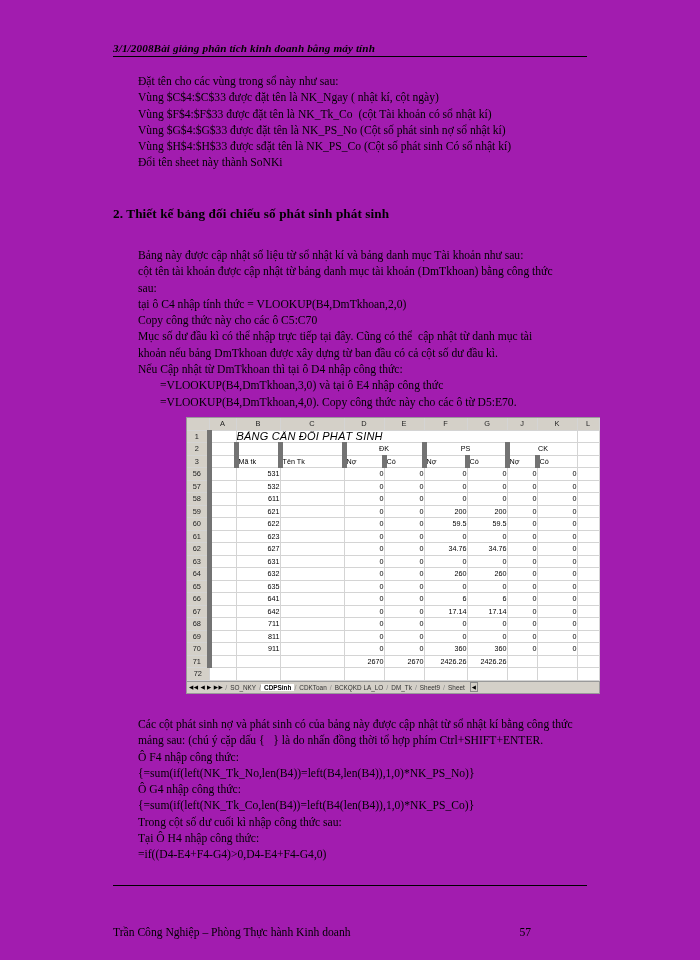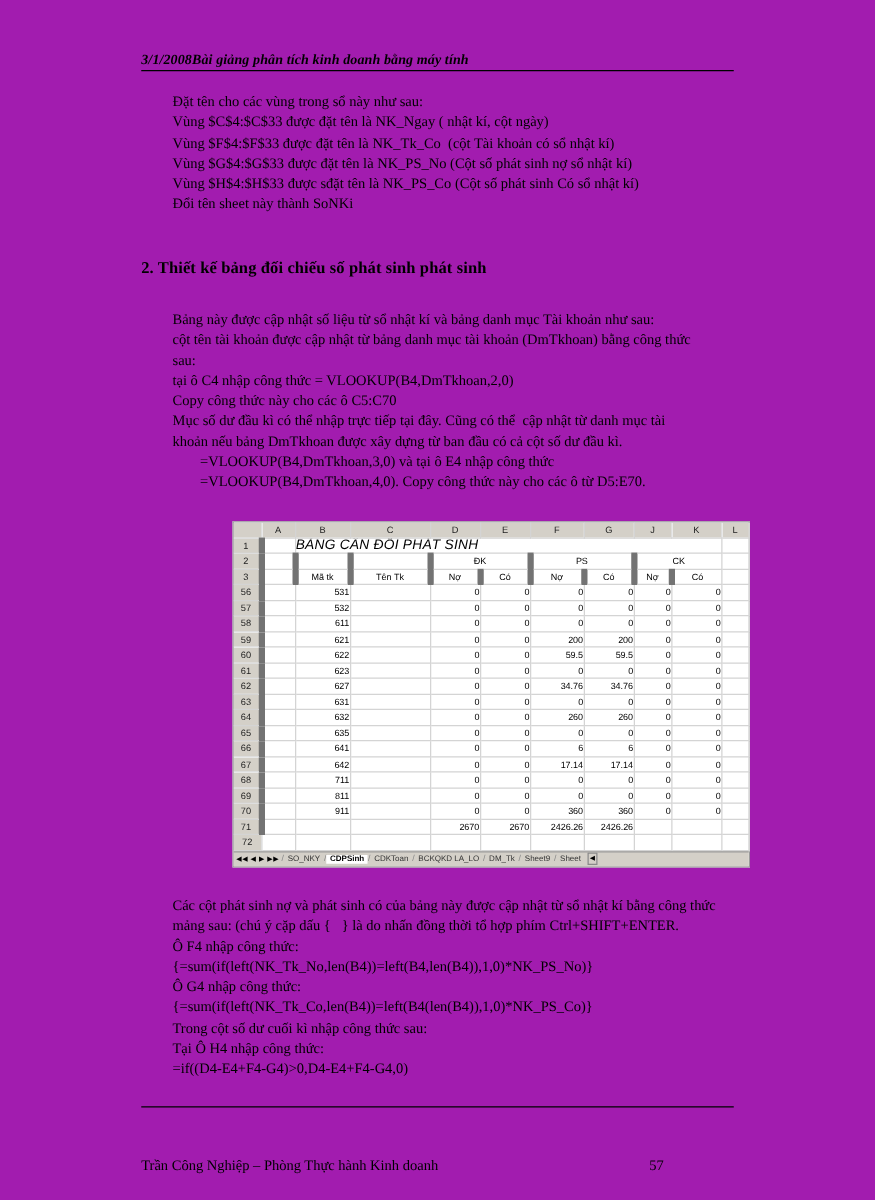--- a/index.html
+++ b/index.html
@@ -124,21 +124,21 @@
     background: #d4d0c8;
     border-right: 1px solid #8a8a8a;
     border-bottom: 1px solid #8a8a8a;
   }
   .bt { border-top: 1px solid #000; }
   .bb { border-bottom: 1px solid #000; }
   .bl { border-left: 5px solid #737373; }
   .br { border-right: 1px solid #000; }
 
   .num  { text-align: right; padding-right: 1.5px; }
-  .lft  { text-align: center;  padding-left: 2px; }
+  .lft  { text-align: left;  padding-left: 2px; }
   .ctr  { text-align: center; }
 
   .title-cell {
     text-align: left;
     font-size: 11px;
     letter-spacing: 0.2px;
     font-style: italic;
   }
 
   
@@ -224,24 +224,25 @@
     <p>Vùng $H$4:$H$33 được sđặt tên là NK_PS_Co (Cột số phát sinh Có sổ nhật kí)</p>
     <p>Đổi tên sheet này thành SoNKi</p>
   </div>
 
   <div class="section-heading">2. Thiết kế bảng đối chiếu số phát sinh phát sinh</div>
 
   <div class="body-block" id="para-mid">
     <p>Bảng này được cập nhật số liệu từ sổ nhật kí và bảng danh mục Tài khoản như sau:</p>
     <p>cột tên tài khoản được cập nhật từ bảng danh mục tài khoản (DmTkhoan) bằng công thức</p>
     <p>sau:</p>
-    <p>tại ô C4 nhập công thức = VLOOKUP(B4,DmTkhoan,2,0)</p>
+    <p>tại ô C4 nhập tính thức = VLOOKUP(B4,DmTkhoan,2,0)</p>
     <p>Copy công thức này cho các ô C5:C70</p>
     <p>Mục số dư đầu kì có thể nhập trực tiếp tại đây. Cũng có thể  cập nhật từ danh mục tài</p>
     <p>khoản nếu bảng DmTkhoan được xây dựng từ ban đầu có cả cột số dư đầu kì.</p>
+    <p>Nếu Cập nhật từ DmTkhoan thì tại ô D4 nhập công thức:</p>
     <p class="indent1">=VLOOKUP(B4,DmTkhoan,3,0) và tại ô E4 nhập công thức</p>
     <p class="indent1">=VLOOKUP(B4,DmTkhoan,4,0). Copy công thức này cho các ô từ D5:E70.</p>
   </div>
 
   <div class="sheet">
     <table class="grid">
       <colgroup>
         <col style="width:22px">
         <col style="width:27px">
         <col style="width:44px">

